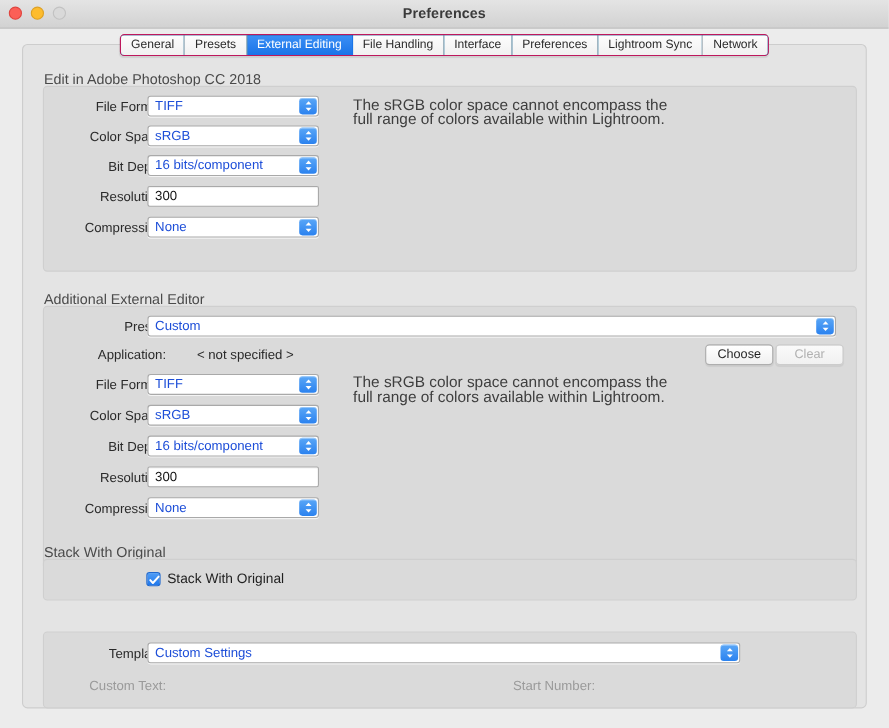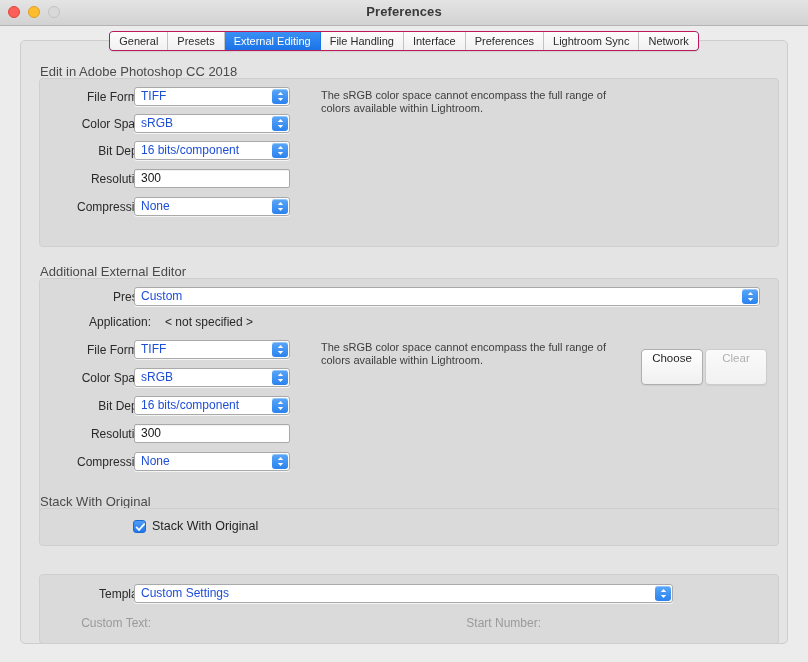--- a/index.html
+++ b/index.html
@@ -192,41 +192,40 @@
     left: 6px;
     top: 0;
     line-height: 17px;
     font-size: 12px;
     color: #141414;
   }
 
   
   .helptext {
     position: absolute;
-    font-size: 11px;
+    font-size: 14px;
     line-height: 12.5px;
     color: #3e3e3e;
     width: 300px;
   }
 
   
   .btn {
     position: absolute;
-    height: 36px;
+    height: 19px;
     border: 1px solid #aeaeae;
     border-radius: 4px;
     background: linear-gradient(to bottom, #ffffff 0%, #f0f0f0 100%);
     box-shadow: 0 1px 1px rgba(0,0,0,0.06);
     text-align: center;
     font-size: 11.5px;
     line-height: 17px;
     color: #1f1f1f;
     box-sizing: border-box;
     cursor: default;
-    margin-top: 36px;
   }
   .btn.disabled {
     color: #b0b0b0;
     border-color: #cccccc;
     background: linear-gradient(to bottom, #fafafa 0%, #f1f1f1 100%);
   }
 
   
   .checkrow {
     position: absolute;
@@ -344,21 +343,21 @@
       <span class="val">Custom</span>
       <span class="stepper">
         <svg width="9" height="11" viewBox="0 0 9 11">
             <path d="M4.5 1 L7.2 4 L1.8 4 Z" fill="#ffffff"></path>
             <path d="M4.5 10 L1.8 7 L7.2 7 Z" fill="#ffffff"></path>
           </svg>
       </span>
     </div>
 
     <div class="row-label" style="left:24px; top:274px; width:106px;">Application:</div>
-    <div class="static-value" style="left:114px; top:274px;padding-left:30px;">&lt; not specified &gt;</div>
+    <div class="static-value" style="left:128px; top:274px;padding-left:30px;">&lt; not specified &gt;</div>
 
     <div class="btn" style="left:620px; top:272px; width:62px;">Choose</div>
     <div class="btn disabled" style="left:684px; top:272px; width:62px;">Clear</div>
 
     <div class="row-label" style="left:40px; top:302px; width:90px;">File Format:</div>
     <div class="popup" style="left:113px; top:299px; width:156px;">
       <span class="val">TIFF</span>
       <span class="stepper">
         <svg width="9" height="11" viewBox="0 0 9 11">
             <path d="M4.5 1 L7.2 4 L1.8 4 Z" fill="#ffffff"></path>

